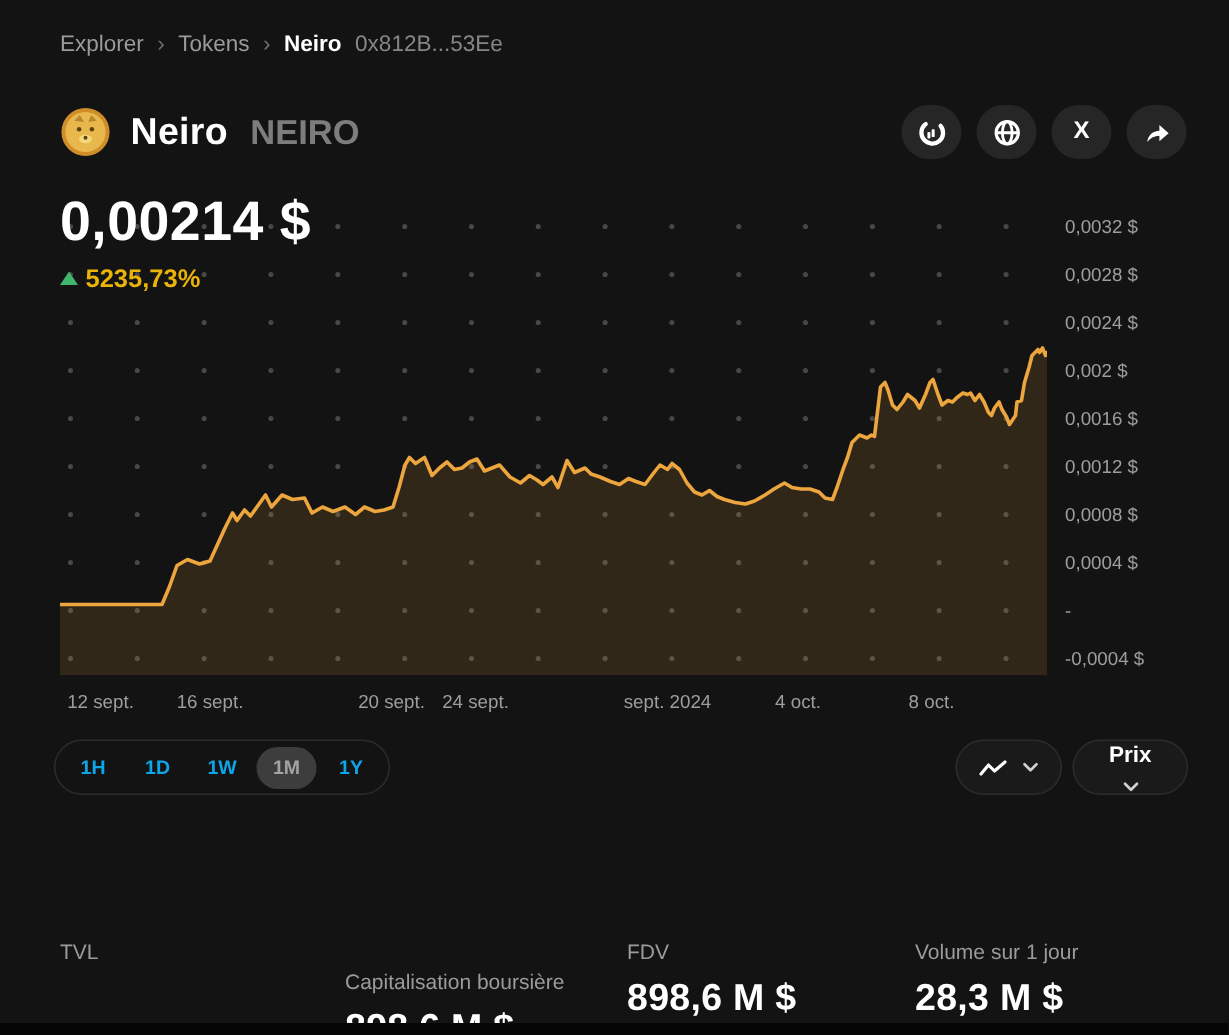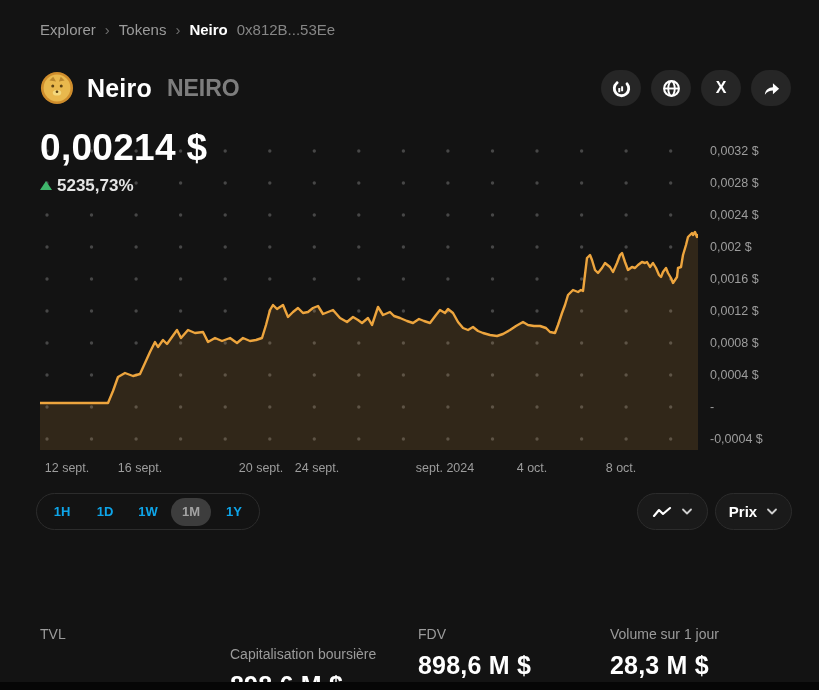--- a/index.html
+++ b/index.html
@@ -40,21 +40,21 @@
   .ranges{position:absolute;left:36px;top:493px;height:37px;box-sizing:border-box;
           border:1px solid #2c2c2c;border-radius:19px;display:flex;align-items:center;
           padding:0 5px;gap:3px;}
   .range-btn{width:40px;height:28px;border-radius:14px;display:flex;align-items:center;
              justify-content:center;font-size:13px;font-weight:700;color:#0ea5e9;cursor:pointer;}
   .range-btn.selected{background:#3d3d3d;color:#a3a3a3;}
   .dd{position:absolute;top:493px;height:37px;box-sizing:border-box;border:1px solid #2c2c2c;
       border-radius:19px;background:#1a1a1a;display:flex;align-items:center;justify-content:center;
       gap:9px;cursor:pointer;}
   .dd-type{left:637px;width:71px;}
-  .dd-metric{left:715px;width:77px;}
+  .dd-metric{left:715px;width:77px;flex-direction:column;}
   .dd-label{font-size:15px;font-weight:600;color:#ffffff;}
   
   .stats-title{position:absolute;left:40px;top:570px;font-size:26px;font-weight:700;color:#ffffff;}
   .stat{position:absolute;top:626px;}
   .stat-label{font-size:14px;color:#9b9b9b;}
   .stat-value{font-size:25px;font-weight:700;color:#ffffff;margin-top:9px;letter-spacing:.2px;}
   .stat-0{left:40px;} .stat-1{left:230px;margin-top:20px;} .stat-2{left:418px;} .stat-3{left:610px;}
   .bottom-strip{position:absolute;left:0;top:682px;width:819px;height:8px;background:#060606;}
 </style>
 </head>
@@ -266,21 +266,21 @@
         <circle cx="586.1" cy="304.0" r="1.7" fill="#474747"></circle>
         <circle cx="630.7" cy="304.0" r="1.7" fill="#474747"></circle>
         <path d="M0.0 268.0 L68.0 268.0 L73.0 256.0 L78.0 242.0 L85.0 238.0 L93.0 241.0 L100.0 239.0 L110.0 217.0 L115.0 207.0 L118.0 212.0 L123.0 205.0 L127.0 209.0 L137.0 195.0 L141.0 203.0 L148.0 195.0 L155.0 198.0 L163.0 197.0 L168.0 207.0 L175.0 203.0 L182.0 206.0 L190.0 203.0 L197.0 208.0 L203.0 203.0 L210.0 206.0 L216.0 205.0 L222.0 203.0 L226.0 190.0 L230.0 175.0 L233.0 170.0 L237.0 174.0 L243.0 170.0 L248.0 182.0 L253.0 177.0 L258.0 173.0 L263.0 178.0 L268.0 177.0 L273.0 173.0 L278.0 171.0 L283.0 179.0 L288.0 177.0 L293.0 175.0 L300.0 183.0 L307.0 187.0 L313.0 182.0 L318.0 185.0 L322.0 188.0 L328.0 183.0 L332.0 190.0 L338.0 172.0 L343.0 180.0 L350.0 177.0 L354.0 181.0 L360.0 183.0 L367.0 186.0 L373.0 188.0 L379.0 184.0 L384.0 186.0 L390.0 188.0 L396.0 180.0 L400.0 175.0 L405.0 178.0 L408.0 174.0 L413.0 178.0 L418.0 187.0 L423.0 193.0 L428.0 195.0 L433.0 192.0 L438.0 196.0 L443.0 198.0 L450.0 200.0 L457.0 201.0 L463.0 199.0 L470.0 195.0 L476.0 191.0 L483.0 187.0 L488.0 190.0 L494.0 191.0 L500.0 191.0 L506.0 193.0 L510.0 197.0 L515.0 198.0 L518.0 190.0 L522.0 178.0 L525.0 170.0 L528.0 160.0 L533.0 155.0 L538.0 157.0 L541.0 155.0 L543.0 156.0 L547.0 123.0 L550.0 120.0 L552.0 125.0 L555.0 135.0 L558.0 138.0 L562.0 133.0 L565.0 128.0 L570.0 132.0 L573.0 137.0 L577.0 128.0 L580.0 120.0 L582.0 118.0 L585.0 127.0 L588.0 135.0 L592.0 132.0 L595.0 133.0 L598.0 130.0 L602.0 127.0 L605.0 128.0 L607.0 127.0 L610.0 132.0 L613.0 128.0 L616.0 133.0 L619.0 140.0 L621.0 142.0 L623.0 137.0 L626.0 133.0 L628.0 138.0 L631.0 143.0 L633.0 148.0 L637.0 142.0 L638.0 133.0 L641.0 132.0 L643.0 120.0 L646.0 110.0 L648.0 102.0 L652.0 98.0 L653.0 100.0 L655.0 97.0 L657.0 102.0 L658.0 100.0 L 658 315 L 0 315 Z" fill="rgba(237,163,61,0.14)"></path>
         <path d="M0.0 268.0 L68.0 268.0 L73.0 256.0 L78.0 242.0 L85.0 238.0 L93.0 241.0 L100.0 239.0 L110.0 217.0 L115.0 207.0 L118.0 212.0 L123.0 205.0 L127.0 209.0 L137.0 195.0 L141.0 203.0 L148.0 195.0 L155.0 198.0 L163.0 197.0 L168.0 207.0 L175.0 203.0 L182.0 206.0 L190.0 203.0 L197.0 208.0 L203.0 203.0 L210.0 206.0 L216.0 205.0 L222.0 203.0 L226.0 190.0 L230.0 175.0 L233.0 170.0 L237.0 174.0 L243.0 170.0 L248.0 182.0 L253.0 177.0 L258.0 173.0 L263.0 178.0 L268.0 177.0 L273.0 173.0 L278.0 171.0 L283.0 179.0 L288.0 177.0 L293.0 175.0 L300.0 183.0 L307.0 187.0 L313.0 182.0 L318.0 185.0 L322.0 188.0 L328.0 183.0 L332.0 190.0 L338.0 172.0 L343.0 180.0 L350.0 177.0 L354.0 181.0 L360.0 183.0 L367.0 186.0 L373.0 188.0 L379.0 184.0 L384.0 186.0 L390.0 188.0 L396.0 180.0 L400.0 175.0 L405.0 178.0 L408.0 174.0 L413.0 178.0 L418.0 187.0 L423.0 193.0 L428.0 195.0 L433.0 192.0 L438.0 196.0 L443.0 198.0 L450.0 200.0 L457.0 201.0 L463.0 199.0 L470.0 195.0 L476.0 191.0 L483.0 187.0 L488.0 190.0 L494.0 191.0 L500.0 191.0 L506.0 193.0 L510.0 197.0 L515.0 198.0 L518.0 190.0 L522.0 178.0 L525.0 170.0 L528.0 160.0 L533.0 155.0 L538.0 157.0 L541.0 155.0 L543.0 156.0 L547.0 123.0 L550.0 120.0 L552.0 125.0 L555.0 135.0 L558.0 138.0 L562.0 133.0 L565.0 128.0 L570.0 132.0 L573.0 137.0 L577.0 128.0 L580.0 120.0 L582.0 118.0 L585.0 127.0 L588.0 135.0 L592.0 132.0 L595.0 133.0 L598.0 130.0 L602.0 127.0 L605.0 128.0 L607.0 127.0 L610.0 132.0 L613.0 128.0 L616.0 133.0 L619.0 140.0 L621.0 142.0 L623.0 137.0 L626.0 133.0 L628.0 138.0 L631.0 143.0 L633.0 148.0 L637.0 142.0 L638.0 133.0 L641.0 132.0 L643.0 120.0 L646.0 110.0 L648.0 102.0 L652.0 98.0 L653.0 100.0 L655.0 97.0 L657.0 102.0 L658.0 100.0" fill="none" stroke="#eda53e" stroke-width="2.4" stroke-linejoin="round" stroke-linecap="round"></path>
       </svg>
   </div>
 
   <div class="price">0,00214 $</div>
   <div class="change">
     <span class="tri-up"></span>
-    <span style="color:#e5e5e5">5235,73%</span>
+    <span style="color:#eab308">5235,73%</span>
   </div>
 
   <div id="ylabels">
       <div class="ylabel" style="top: 143px;">0,0032 $</div>
       <div class="ylabel" style="top: 175px;">0,0028 $</div>
       <div class="ylabel" style="top: 207px;">0,0024 $</div>
       <div class="ylabel" style="top: 239px;">0,002 $</div>
       <div class="ylabel" style="top: 271px;">0,0016 $</div>
       <div class="ylabel" style="top: 303px;">0,0012 $</div>
       <div class="ylabel" style="top: 335px;">0,0008 $</div>

